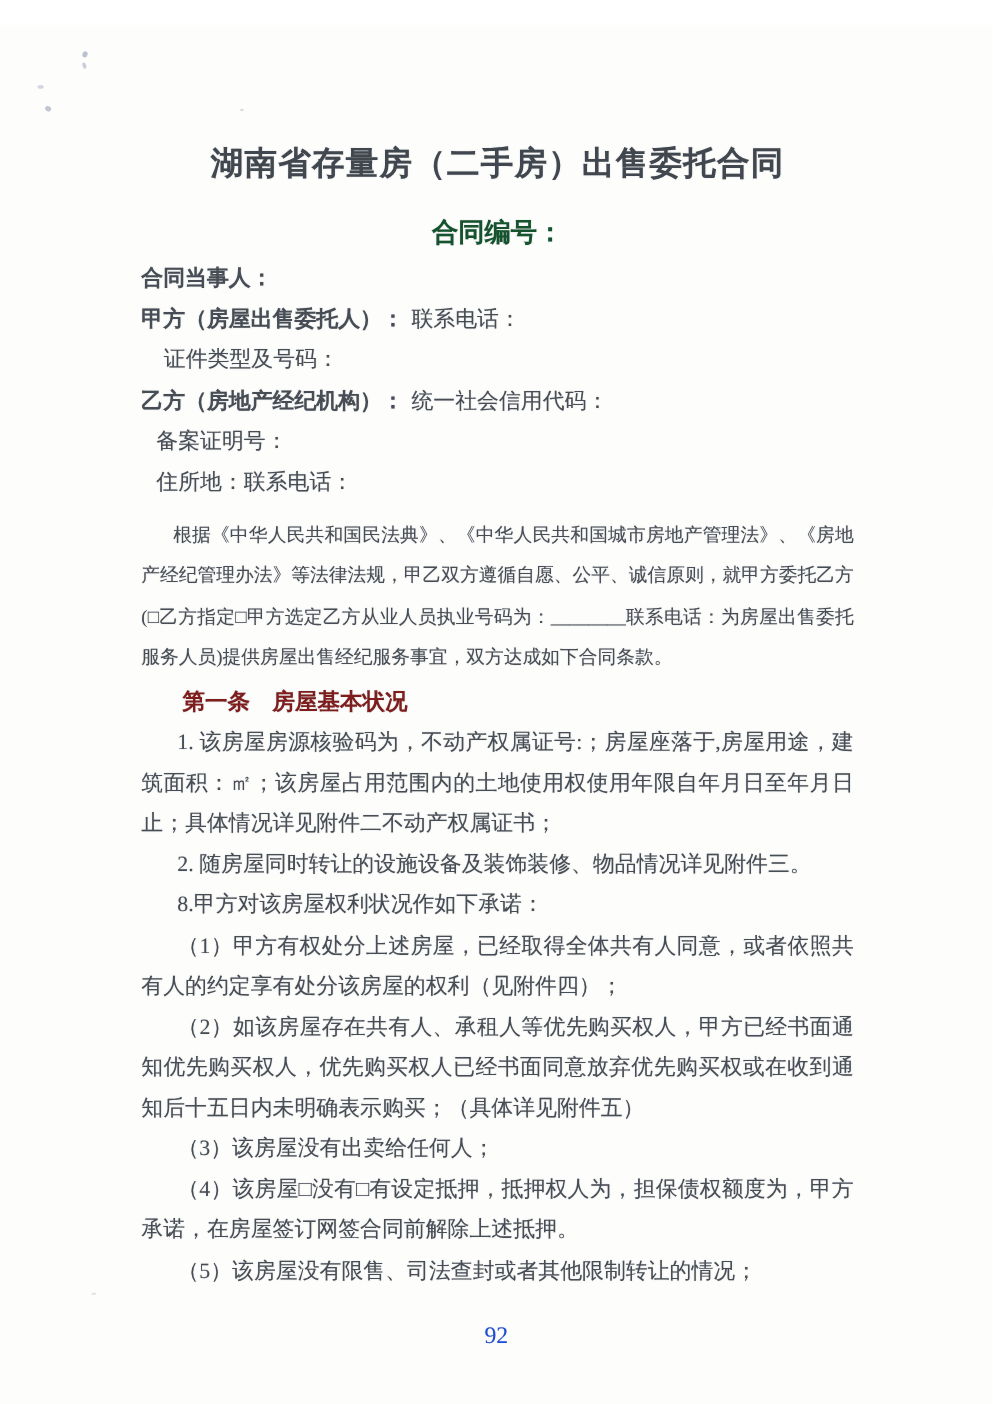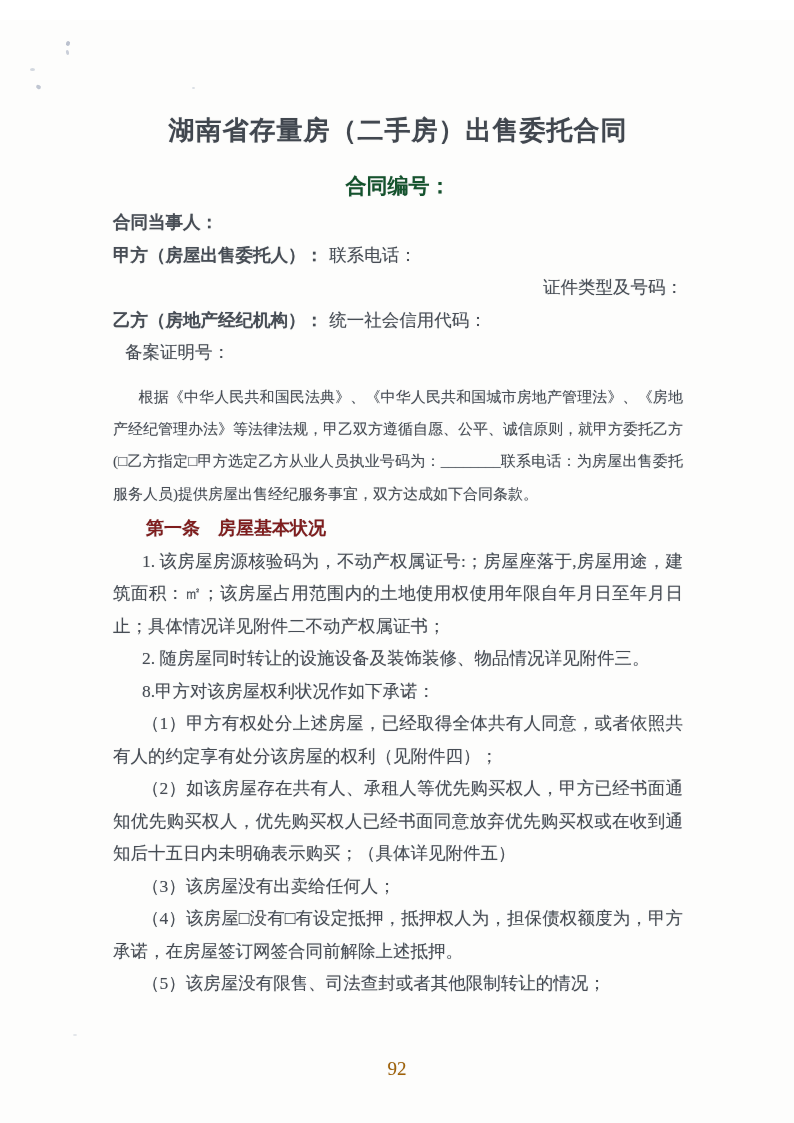--- a/index.html
+++ b/index.html
@@ -40,21 +40,21 @@
     color: #14532d;
   }
   .parties {
     margin-top: 5px;
     font-size: 17.5px;
     line-height: 32.5px;
   }
   .parties p { margin: 0; }
   .bold { font-weight: bold; }
   .after-label { margin-left: 0.35em; text-align: center; }
-  .ind-1 { padding-left: 18px; text-align: right; }
+  .ind-1 { padding-left: 18px; }
   .ind-075 { padding-left: 12px; }
   .preamble {
     margin-top: 12px;
     font-size: 15px;
     line-height: 32.4px;
     text-align: justify;
     text-indent: 1.7em;
     font-family: Liberation Serif, serif;
   }
   .article-heading {
@@ -71,21 +71,21 @@
     text-align: justify;
     text-indent: 1.65em;
   }
   .page-number {
     position: absolute;
     left: 0;
     top: 1038px;
     width: 794px;
     text-align: center;
     font-size: 19px;
-    color: #a16207;
+    color: #1d4ed8;
     text-shadow: 0 0 1px rgba(86,92,100,0.3);
   }
   .bottom-edge {
     position: absolute;
     left: 0;
     top: 1111px;
     width: 781px;
     height: 2px;
     background: linear-gradient(to right, #ccd2d7, #c2c9d0);
     opacity: 0.85;
@@ -119,20 +119,21 @@
     <h1 class="doc-title">湖南省存量房（二手房）出售委托合同</h1>
 
     <div class="contract-no">合同编号：</div>
 
     <div class="parties">
       <p class="bold">合同当事人：</p>
       <p><span class="bold">甲方（房屋出售委托人）：</span><span class="after-label">联系电话：</span></p>
       <p class="ind-1">证件类型及号码：</p>
       <p><span class="bold">乙方（房地产经纪机构）：</span><span class="after-label">统一社会信用代码：</span></p>
       <p class="ind-075">备案证明号：</p>
+      <p class="ind-075">住所地：联系电话：</p>
     </div>
 
     <p class="preamble">根据《中华人民共和国民法典》、《中华人民共和国城市房地产管理法》、《房地产经纪管理办法》等法律法规，甲乙双方遵循自愿、公平、诚信原则，就甲方委托乙方(□乙方指定□甲方选定乙方从业人员执业号码为：________联系电话：为房屋出售委托服务人员)提供房屋出售经纪服务事宜，双方达成如下合同条款。</p>
 
     <h2 class="article-heading">第一条　房屋基本状况</h2>
 
     <p class="item">1. 该房屋房源核验码为，不动产权属证号:；房屋座落于,房屋用途，建筑面积：㎡；该房屋占用范围内的土地使用权使用年限自年月日至年月日止；具体情况详见附件二不动产权属证书；</p>
     <p class="item">2.  随房屋同时转让的设施设备及装饰装修、物品情况详见附件三。</p>
     <p class="item">8.甲方对该房屋权利状况作如下承诺：</p>
     <p class="item">（1）甲方有权处分上述房屋，已经取得全体共有人同意，或者依照共有人的约定享有处分该房屋的权利（见附件四）；</p>

